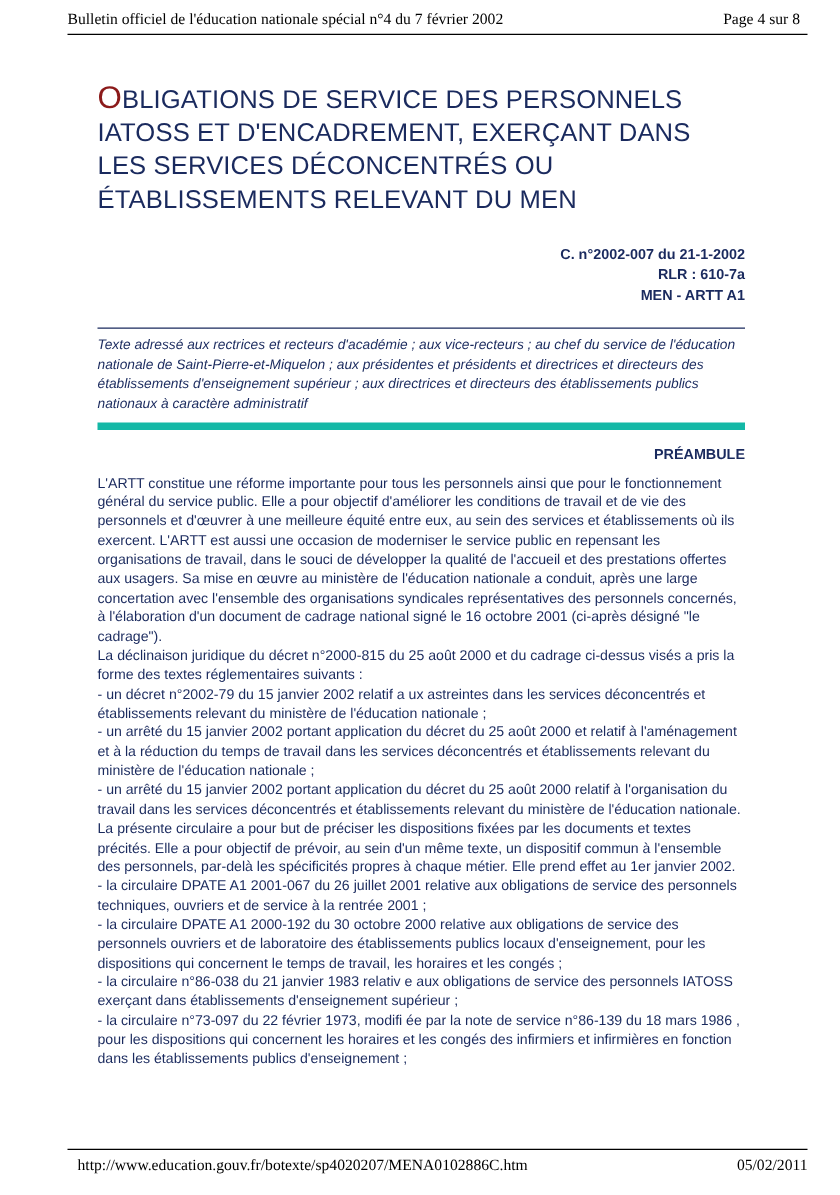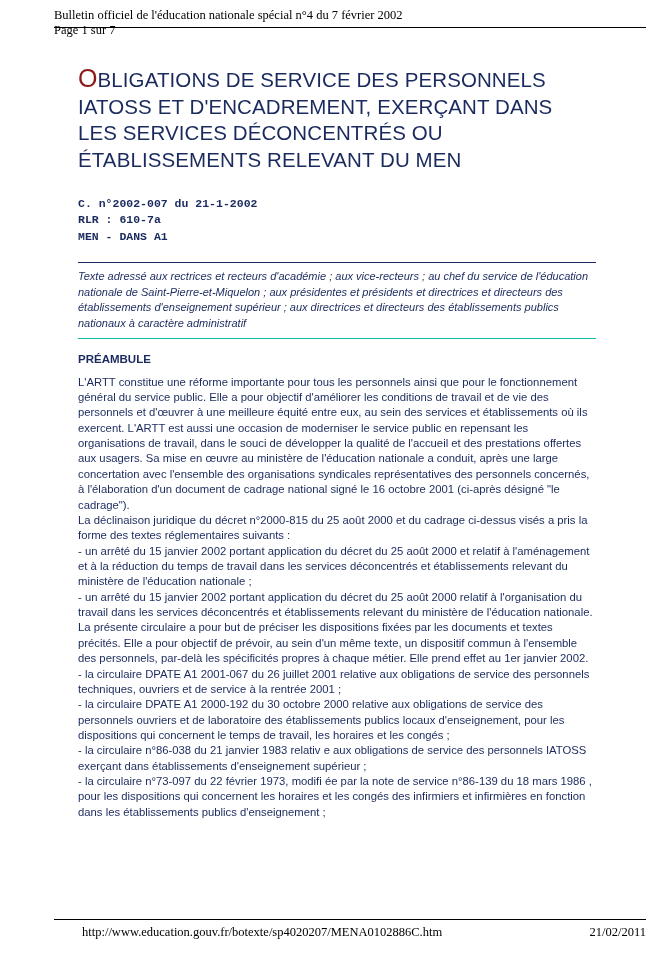--- a/index.html
+++ b/index.html
@@ -27,21 +27,20 @@
     top: 8px;
     left: 0;
     right: 0;
     padding: 0 26px 4px 54px;
     font-family: "Liberation Serif", serif;
     font-size: 12.5px;
     color: #000;
     display: flex;
     justify-content: space-between;
     align-items: baseline;
-    flex-direction: column;
   }
   .header-rule {
     position: absolute;
     top: 27px;
     left: 54px;
     right: 26px;
     border-bottom: 1px solid #000;
     height: 0;
   }
   .header-left { white-space: nowrap; }
@@ -51,21 +50,20 @@
   .footer {
     position: absolute;
     bottom: 16px;
     left: 0;
     right: 0;
     padding: 0 26px 0 62px;
     font-size: 12.5px;
     display: flex;
     justify-content: space-between;
     align-items: flex-start;
-    margin-left: 20px;
   }
   .footer-rule {
     position: absolute;
     bottom: 36px;
     left: 54px;
     right: 26px;
     border-bottom: 1px solid #000;
     height: 0;
   }
 
@@ -84,44 +82,46 @@
     color: #1a2a5e;
     margin: 0 0 22px 0;
     letter-spacing: 0.1px;
   }
   .doc-title .dropcap {
     color: #8b1a1a;
     font-size: 25px;
     line-height: 1;
   }
   .ref-block {
-    font-family: Liberation Mono, monospace;
+    font-family: Liberation Sans, sans-serif;
     font-weight: bold;
     font-size: 11.5px;
     line-height: 1.47;
     color: #1a2a5e;
     margin-bottom: 16px;
+    text-align: right;
   }
   .addressee {
     font-family: "Liberation Sans", sans-serif;
     font-style: italic;
     font-size: 11px;
     line-height: 1.42;
     color: #1a2a5e;
     border-top: 1px solid #1a2a5e;
-    border-bottom: 1px solid #14b8a6;
+    border-bottom: 6px solid #14b8a6;
     padding: 6px 0 6px 0;
     margin-bottom: 14px;
   }
   .section-head {
     font-family: "Liberation Sans", sans-serif;
     font-weight: bold;
     font-size: 11.5px;
     color: #1a2a5e;
     margin: 0 0 10px 0;
+    text-align: right;
   }
   .body-text {
     font-family: "Liberation Sans", sans-serif;
     font-size: 11.3px;
     line-height: 1.36;
     color: #1a2a5e;
     margin: 0;
     text-align: left;
   }
   .body-text p {
@@ -131,52 +131,53 @@
     text-decoration: underline;
   }
 </style>
 </head>
 <body>
 
 <div class="page">
 
   <div class="header">
     <div class="header-left">Bulletin officiel de l'éducation nationale spécial n°4 du 7 février 2002</div>
-    <div class="header-right">Page 1 sur 7</div>
+    <div class="header-right">Page 4 sur 8</div>
   </div>
   <div class="header-rule"></div>
 
   <div class="content">
 
     <h1 class="doc-title"><span class="dropcap">O</span><span>BLIGATIONS DE SERVICE DES PERSONNELS IATOSS ET D'ENCADREMENT, EXERÇANT DANS LES SERVICES DÉCONCENTRÉS OU ÉTABLISSEMENTS RELEVANT DU MEN</span></h1>
 
     <div class="ref-block">
       <div>C. n°2002-007 du 21-1-2002</div>
       <div>RLR : 610-7a</div>
-      <div>MEN - DANS A1</div>
+      <div>MEN - ARTT A1</div>
     </div>
 
     <div class="addressee">Texte adressé aux rectrices et recteurs d'académie ; aux vice-recteurs ; au chef du service de l'éducation nationale de Saint-Pierre-et-Miquelon ; aux présidentes et présidents et directrices et directeurs des établissements d'enseignement supérieur ; aux directrices et directeurs des établissements publics nationaux à caractère administratif</div>
 
     <div class="section-head">PRÉAMBULE</div>
 
     <div class="body-text">
       <p>L'ARTT constitue une réforme importante pour tous les personnels ainsi que pour le fonctionnement général du service public. Elle a pour objectif d'améliorer les conditions de travail et de vie des personnels et d'œuvrer à une meilleure équité entre eux, au sein des services et établissements où ils exercent. L'ARTT est aussi une occasion de moderniser le service public en repensant les organisations de travail, dans le souci de développer la qualité de l'accueil et des prestations offertes aux usagers. Sa mise en œuvre au ministère de l'éducation nationale a conduit, après une large concertation avec l'ensemble des organisations syndicales représentatives des personnels concernés, à l'élaboration d'un document de cadrage national signé le 16 octobre 2001 (ci-après désigné "le cadrage").</p>
       <p>La déclinaison juridique du décret n°2000-815 du 25 août 2000 et du cadrage ci-dessus visés a pris la forme des textes réglementaires suivants :</p>
+      <p>- un décret n°2002-79 du 15 janvier 2002 relatif a ux astreintes dans les services déconcentrés et établissements relevant du ministère de l'éducation nationale ;</p>
       <p>- un arrêté du 15 janvier 2002 portant application du décret du 25 août 2000 et relatif à l'aménagement et à la réduction du temps de travail dans les services déconcentrés et établissements relevant du ministère de l'éducation nationale ;</p>
       <p>- un arrêté du 15 janvier 2002 portant application du décret du 25 août 2000 relatif à l'organisation du travail dans les services déconcentrés et établissements relevant du ministère de l'éducation nationale.</p>
       <p>La présente circulaire a pour but de préciser les dispositions fixées par les documents et textes précités. Elle a pour objectif de prévoir, au sein d'un même texte, un dispositif commun à l'ensemble des personnels, par-delà les spécificités propres à chaque métier. Elle prend effet au 1er janvier 2002.</p>
       <p>- la circulaire DPATE A1 2001-067 du 26 juillet 2001 relative aux obligations de service des personnels techniques, ouvriers et de service à la rentrée 2001 ;</p>
       <p>- la circulaire DPATE A1 2000-192 du 30 octobre 2000 relative aux obligations de service des personnels ouvriers et de laboratoire des établissements publics locaux d'enseignement, pour les dispositions qui concernent le temps de travail, les horaires et les congés ;</p>
       <p>- la circulaire n°86-038 du 21 janvier 1983 relativ e aux obligations de service des personnels IATOSS exerçant dans établissements d'enseignement supérieur ;</p>
       <p>- la circulaire n°73-097 du 22 février 1973, modifi ée par la note de service n°86-139 du 18 mars 1986 , pour les dispositions qui concernent les horaires et les congés des infirmiers et infirmières en fonction dans les établissements publics d'enseignement ;</p>
 
     </div>
 
   </div>
 
   <div class="footer-rule"></div>
   <div class="footer">
     <div>http://www.education.gouv.fr/botexte/sp4020207/MENA0102886C.htm</div>
-    <div>21/02/2011</div>
+    <div>05/02/2011</div>
   </div>
 
 </div>
 
 </body></html>

